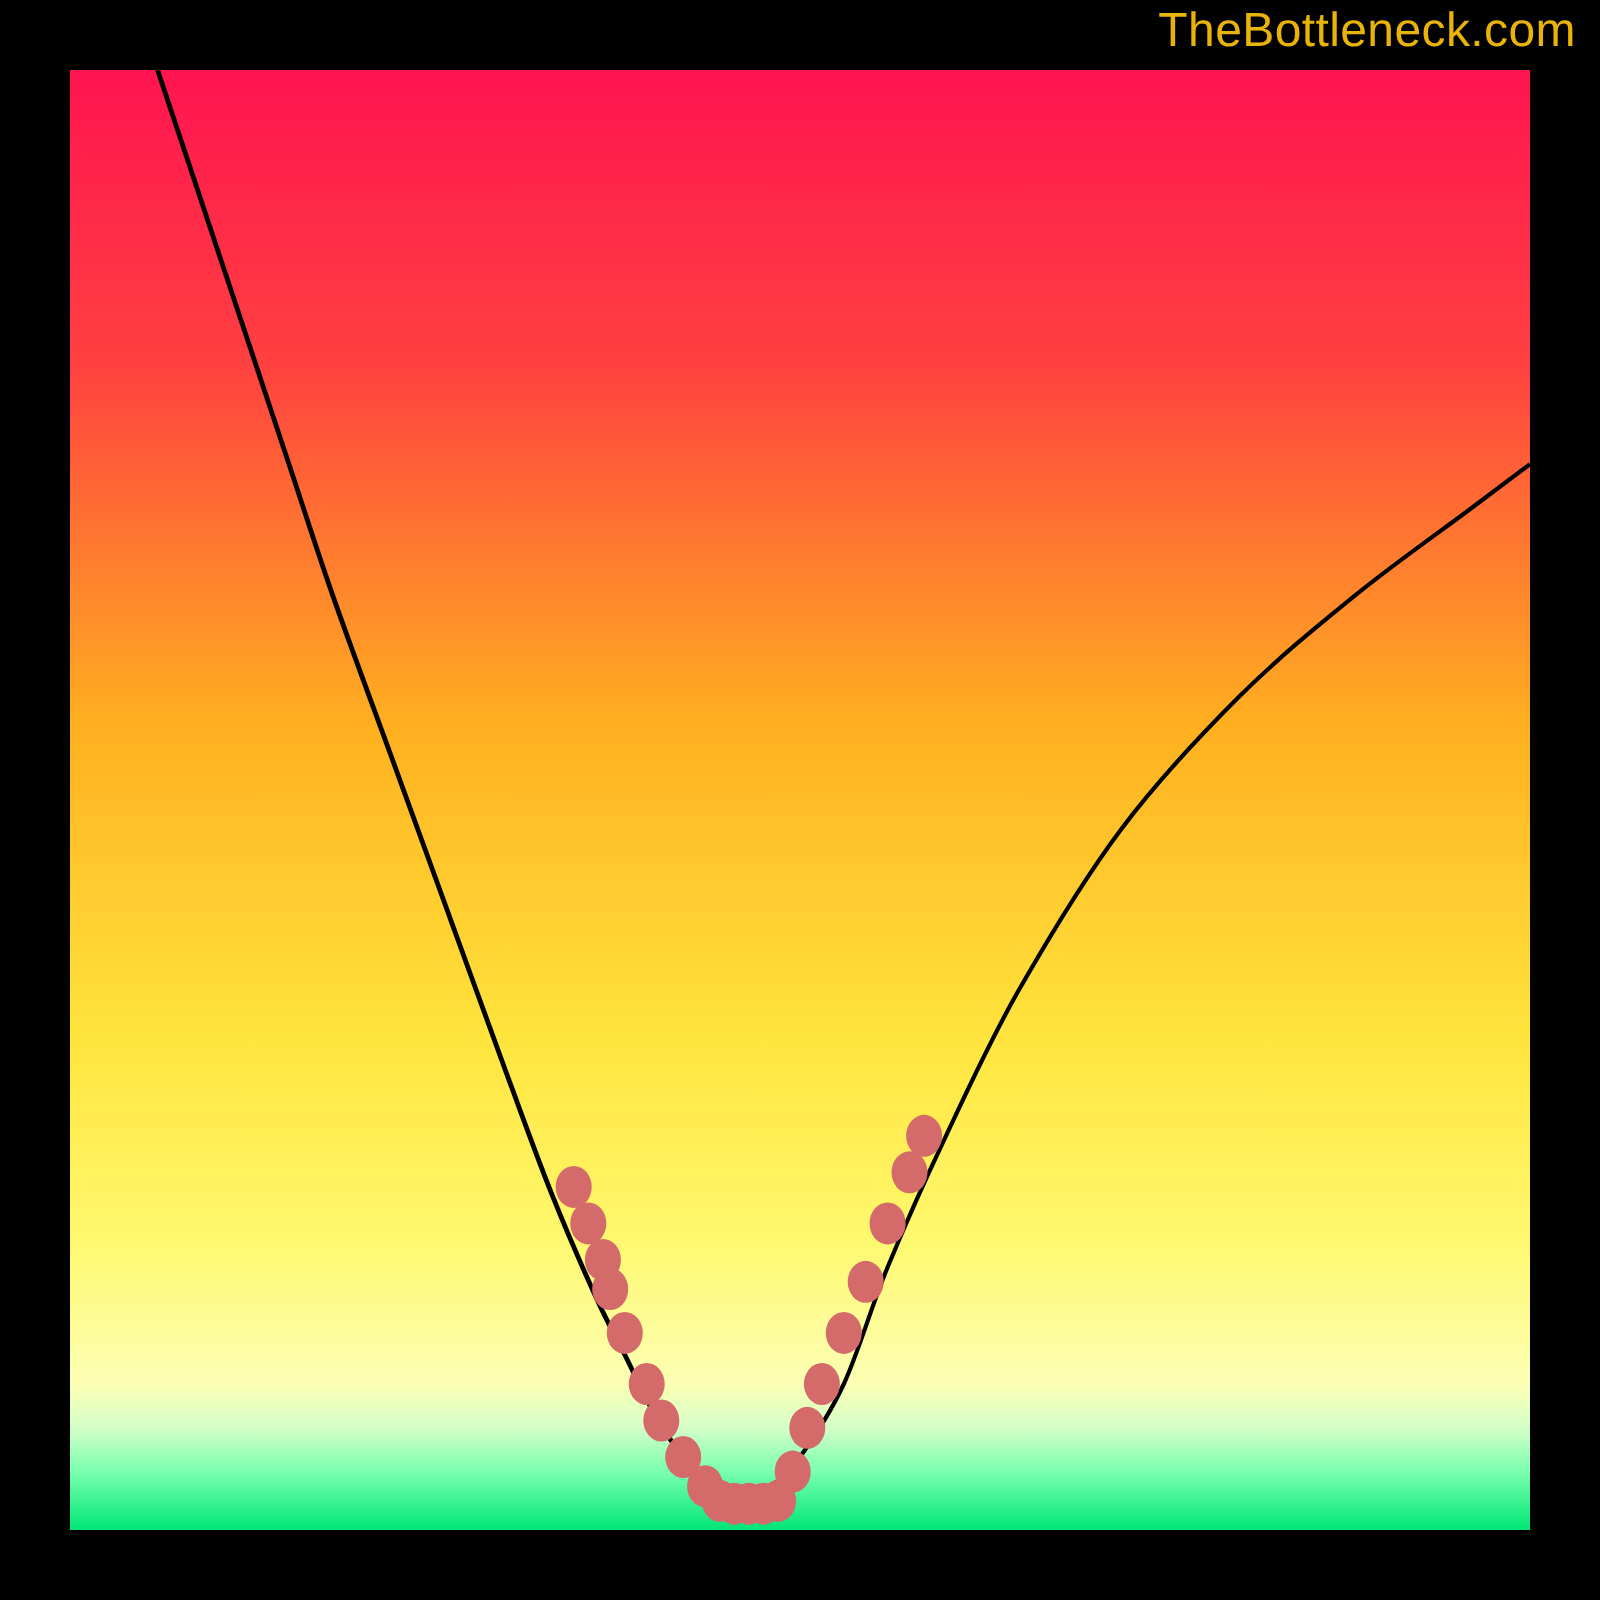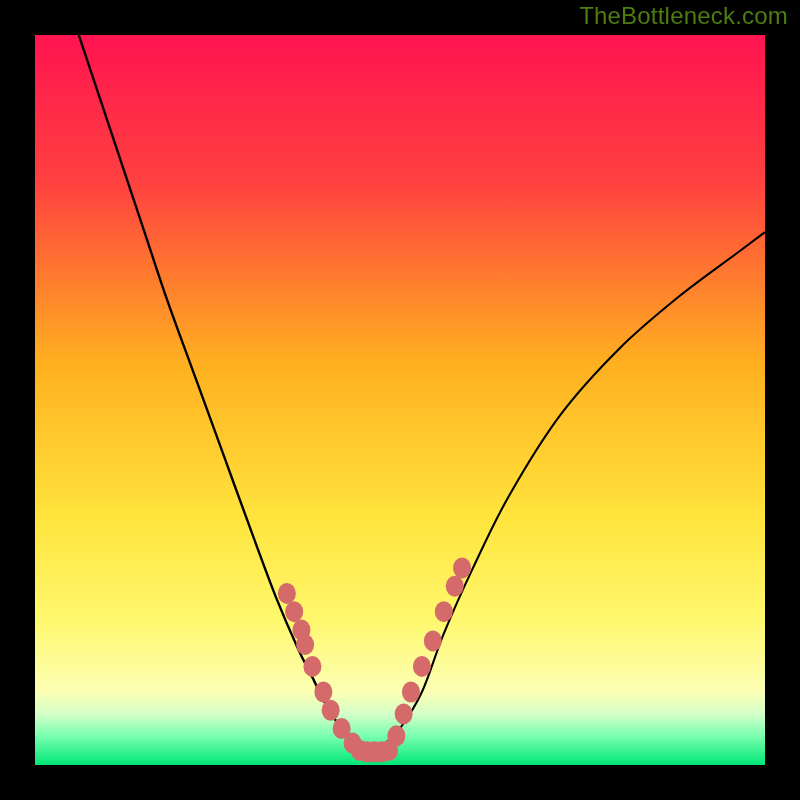--- a/index.html
+++ b/index.html
@@ -40,21 +40,21 @@
     width: 100%;
     height: 100%;
   }
   .watermark {
     position: absolute;
     top: 2px;
     right: 12px;
     font-family: Arial, Helvetica, sans-serif;
     font-size: 24px;
     font-weight: 500;
-    color: #4d7c0f;
+    color: #eab308;
     letter-spacing: 0.2px;
   }
 </style>
 </head>
 <body>
 
 <div class="frame">
   <div class="plot">
     <svg class="gradient" viewBox="0 0 730 730" preserveAspectRatio="none">
       <defs>

